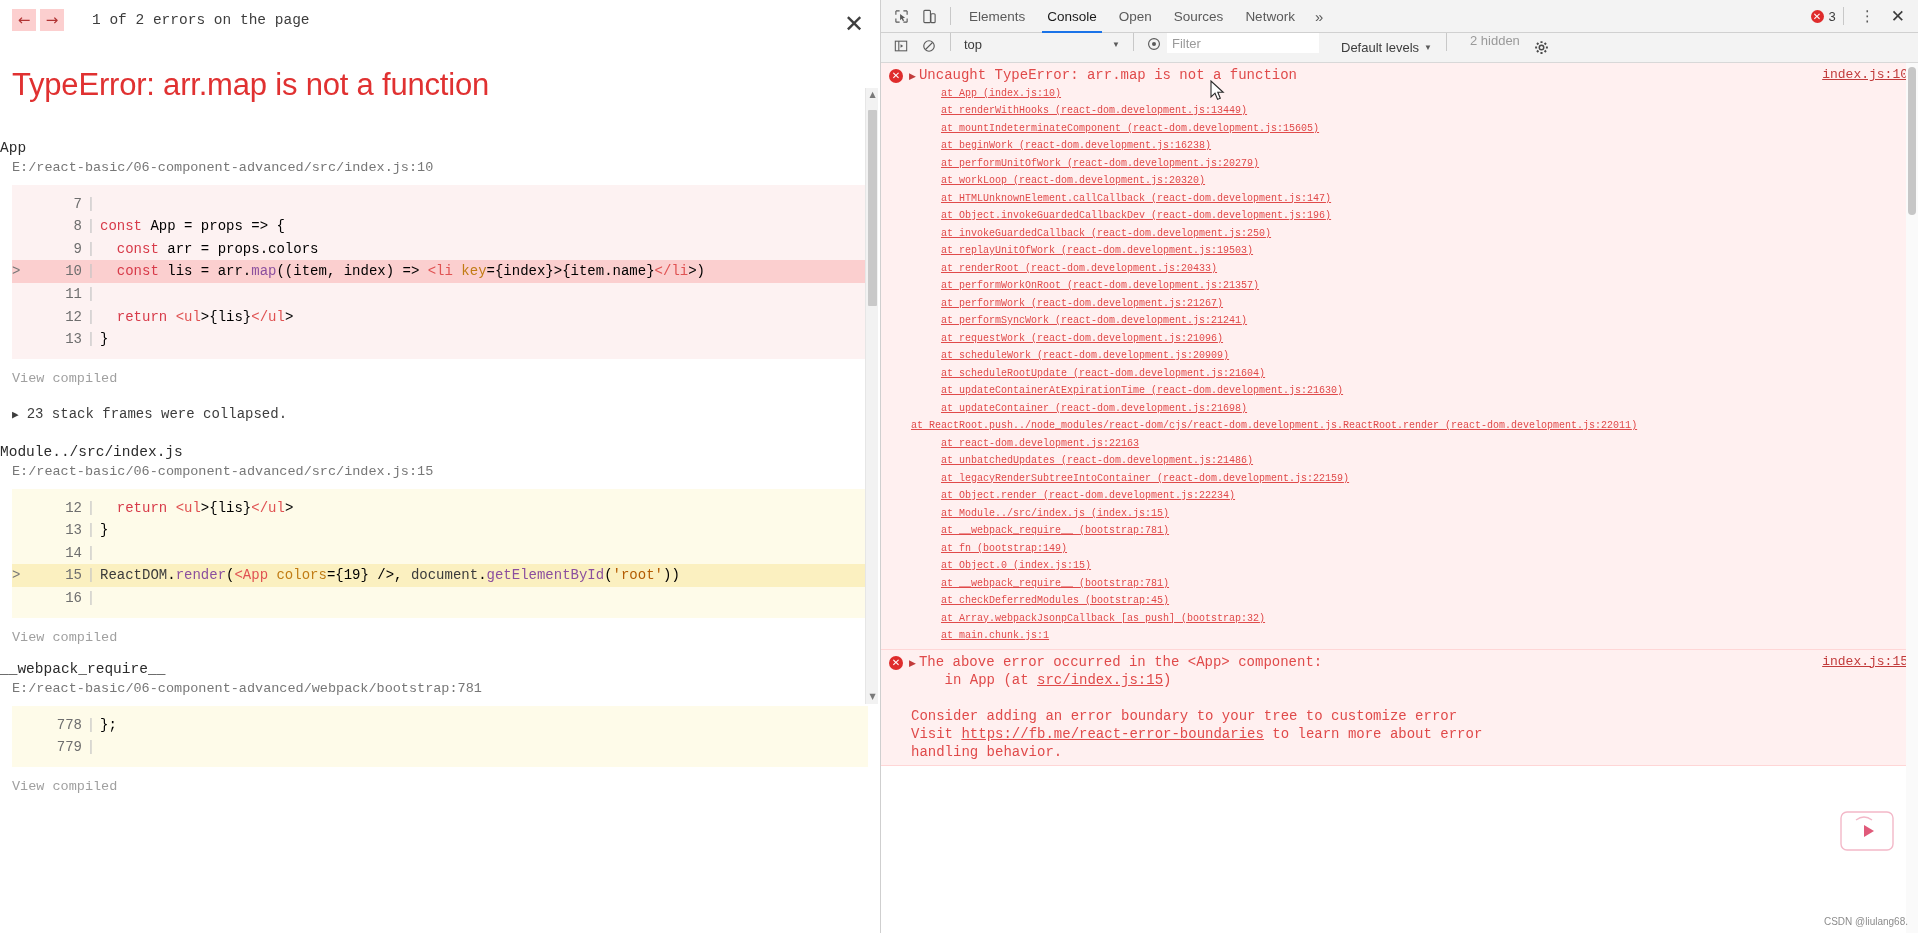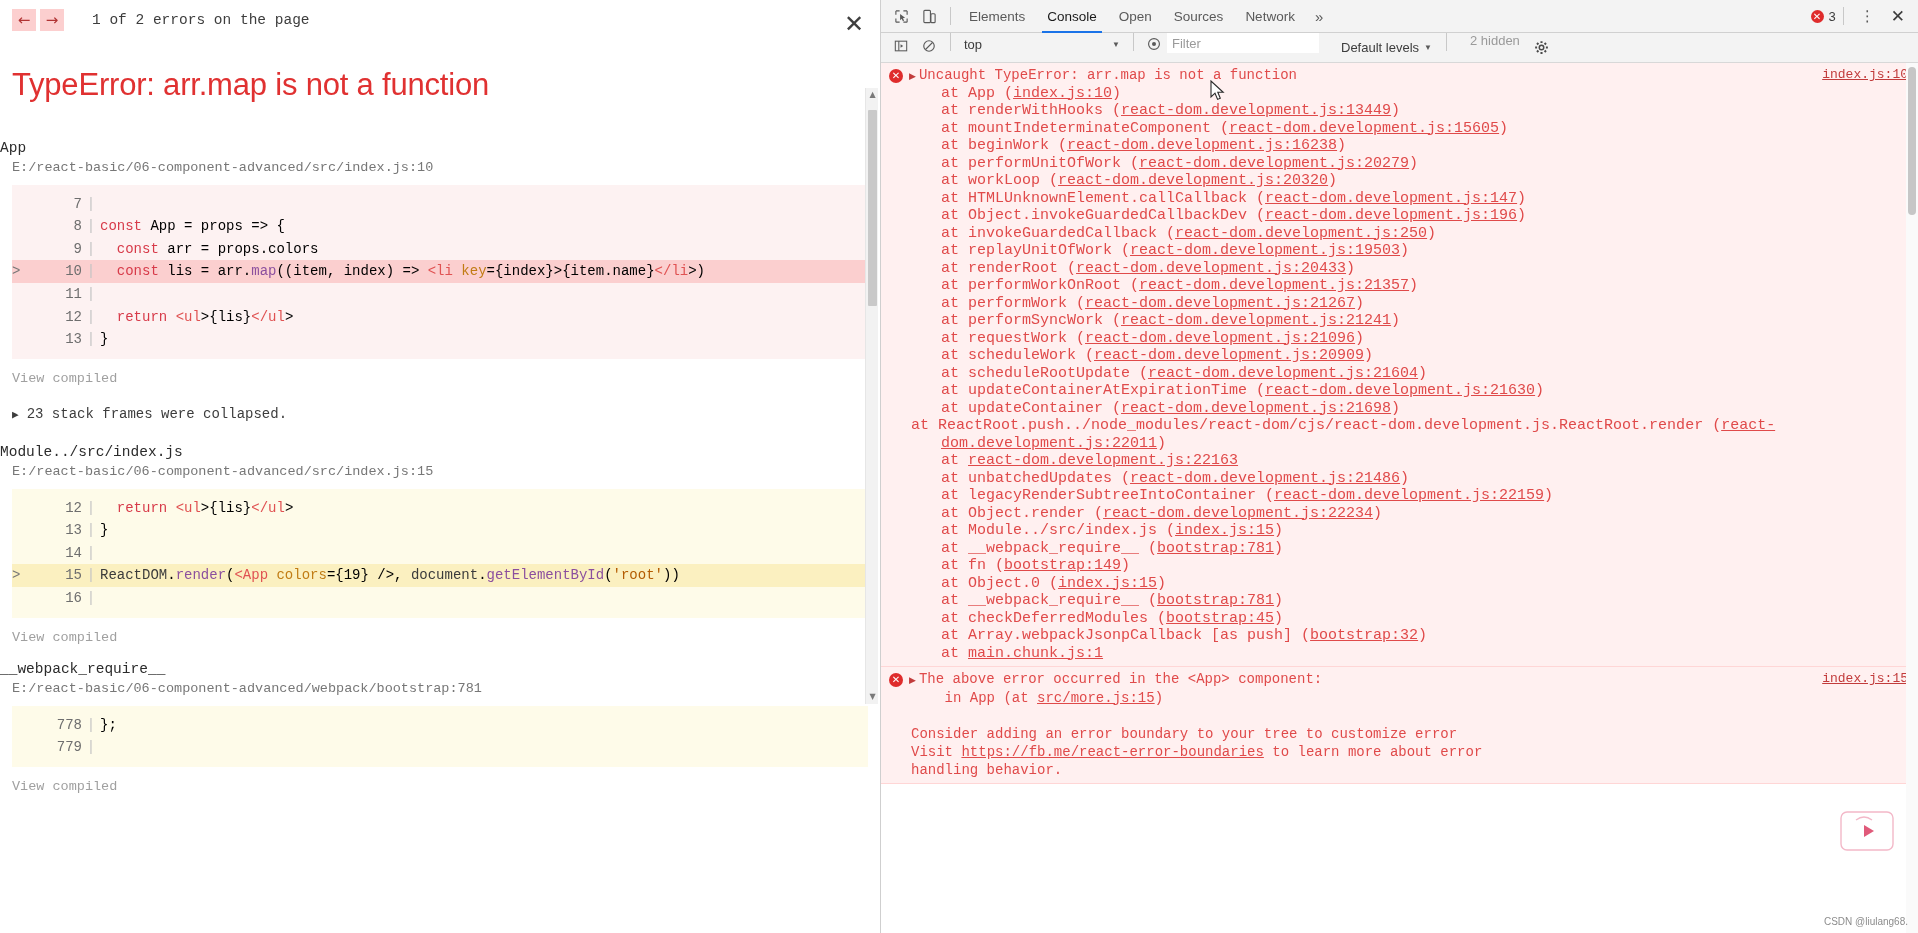--- a/index.html
+++ b/index.html
@@ -272,25 +272,26 @@
     font-size: 13px;
     color: #c23b3b;
     text-decoration: underline;
     cursor: pointer;
     margin-left: 10px;
     white-space: nowrap;
     align-self: flex-start;
   }
   .stack {
     font-family: "Liberation Mono", monospace;
-    font-size: 15px;
+    font-size: 10px;
     line-height: 17.5px;
     color: #e04a4a;
     padding: 0 10px 2px 30px;
     white-space: pre-wrap;
+    text-decoration: underline;
   }
   .stack .frm { display: block; padding-left: 30px; text-indent: 0; }
   .stack .frm.wrap { padding-left: 30px; text-indent: -30px; }
   .lnk { text-decoration: underline; cursor: pointer; color: #e04a4a; }
 
   .msg2-body {
     font-family: "Liberation Mono", monospace;
     font-size: 14px;
     line-height: 18px;
     color: #e04a4a;
@@ -466,21 +467,21 @@
             </div>
             <div class="stack"><span class="frm">at App (<span class="lnk">index.js:10</span>)</span><span class="frm">at renderWithHooks (<span class="lnk">react-dom.development.js:13449</span>)</span><span class="frm">at mountIndeterminateComponent (<span class="lnk">react-dom.development.js:15605</span>)</span><span class="frm">at beginWork (<span class="lnk">react-dom.development.js:16238</span>)</span><span class="frm">at performUnitOfWork (<span class="lnk">react-dom.development.js:20279</span>)</span><span class="frm">at workLoop (<span class="lnk">react-dom.development.js:20320</span>)</span><span class="frm">at HTMLUnknownElement.callCallback (<span class="lnk">react-dom.development.js:147</span>)</span><span class="frm">at Object.invokeGuardedCallbackDev (<span class="lnk">react-dom.development.js:196</span>)</span><span class="frm">at invokeGuardedCallback (<span class="lnk">react-dom.development.js:250</span>)</span><span class="frm">at replayUnitOfWork (<span class="lnk">react-dom.development.js:19503</span>)</span><span class="frm">at renderRoot (<span class="lnk">react-dom.development.js:20433</span>)</span><span class="frm">at performWorkOnRoot (<span class="lnk">react-dom.development.js:21357</span>)</span><span class="frm">at performWork (<span class="lnk">react-dom.development.js:21267</span>)</span><span class="frm">at performSyncWork (<span class="lnk">react-dom.development.js:21241</span>)</span><span class="frm">at requestWork (<span class="lnk">react-dom.development.js:21096</span>)</span><span class="frm">at scheduleWork (<span class="lnk">react-dom.development.js:20909</span>)</span><span class="frm">at scheduleRootUpdate (<span class="lnk">react-dom.development.js:21604</span>)</span><span class="frm">at updateContainerAtExpirationTime (<span class="lnk">react-dom.development.js:21630</span>)</span><span class="frm">at updateContainer (<span class="lnk">react-dom.development.js:21698</span>)</span><span class="frm wrap">at ReactRoot.push../node_modules/react-dom/cjs/react-dom.development.js.ReactRoot.render (<span class="lnk">react-dom.development.js:22011</span>)</span><span class="frm">at <span class="lnk">react-dom.development.js:22163</span></span><span class="frm">at unbatchedUpdates (<span class="lnk">react-dom.development.js:21486</span>)</span><span class="frm">at legacyRenderSubtreeIntoContainer (<span class="lnk">react-dom.development.js:22159</span>)</span><span class="frm">at Object.render (<span class="lnk">react-dom.development.js:22234</span>)</span><span class="frm">at Module../src/index.js (<span class="lnk">index.js:15</span>)</span><span class="frm">at __webpack_require__ (<span class="lnk">bootstrap:781</span>)</span><span class="frm">at fn (<span class="lnk">bootstrap:149</span>)</span><span class="frm">at Object.0 (<span class="lnk">index.js:15</span>)</span><span class="frm">at __webpack_require__ (<span class="lnk">bootstrap:781</span>)</span><span class="frm">at checkDeferredModules (<span class="lnk">bootstrap:45</span>)</span><span class="frm">at Array.webpackJsonpCallback [as push] (<span class="lnk">bootstrap:32</span>)</span><span class="frm">at <span class="lnk">main.chunk.js:1</span></span></div>
           </div>
           <div class="msg">
             <div class="msg-head">
               <span class="msg-icon">✕</span>
               <span class="msg-tri">▶</span>
               <span class="msg-text">The above error occurred in the &lt;App&gt; component:</span>
               <span class="msg-src">index.js:15</span>
             </div>
-            <div class="msg2-body"><div>    in App (at <span class="lnk">src/more.js:15</span>)</div><div>&nbsp;</div><div>Consider adding an error boundary to your tree to customize error&nbsp;</div><div>Visit <span class="lnk">https://fb.me/react-error-boundaries</span> to learn more about error</div><div>handling behavior.&nbsp;</div></div>
+            <div class="msg2-body"><div>    in App (at <span class="lnk">src/index.js:15</span>)</div><div>&nbsp;</div><div>Consider adding an error boundary to your tree to customize error&nbsp;</div><div>Visit <span class="lnk">https://fb.me/react-error-boundaries</span> to learn more about error</div><div>handling behavior.&nbsp;</div></div>
           </div>
         </div>
       <div class="console-scroll">
         <div class="thumb"></div>
       </div>
     </div>
   </section>
 
   <svg class="cursor" viewBox="0 0 16 22">
     <path d="M1 1 L1 17 L5 13.2 L7.6 19.4 L10.3 18.3 L7.8 12.3 L13.2 12.3 Z" fill="#ffffff" stroke="#2a2a2a" stroke-width="1.1"></path>

